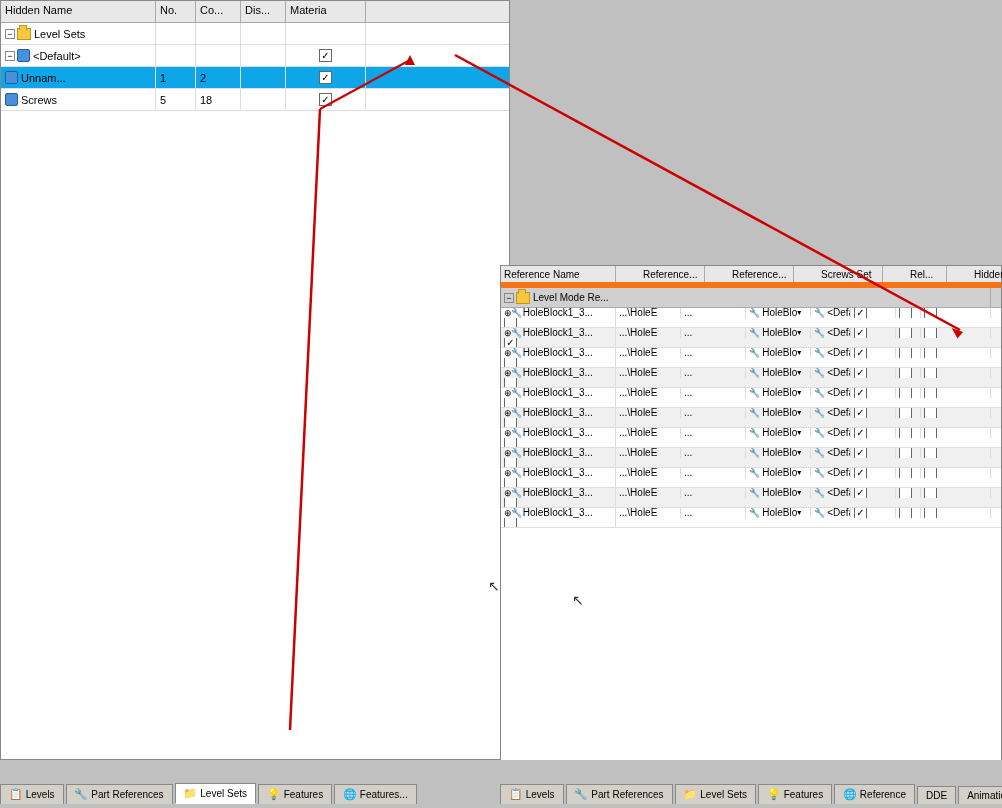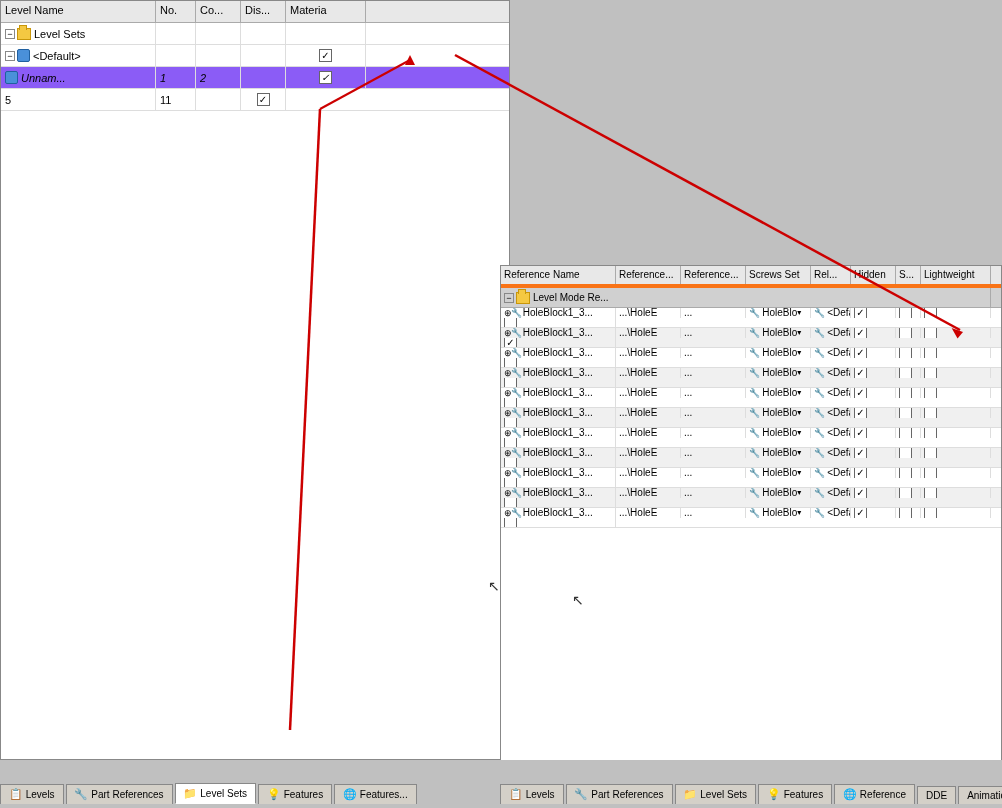--- a/index.html
+++ b/index.html
@@ -62,22 +62,21 @@
 
     .row-level-sets {
       background: #fff;
     }
 
     .row-default {
       background: #fff;
     }
 
     .row-unnam {
-      background: #8b5cf6;
-      font-style: italic;
+      background: #0ea5e9;
     }
 
     .row-screws {
       background: #fff;
     }
 
     .indent-0 { padding-left: 4px; }
     .indent-1 { padding-left: 14px; }
     .indent-2 { padding-left: 28px; }
 
@@ -158,22 +157,23 @@
       width: 502px;
       height: 500px;
       background: #ffffff;
       border: 1px solid #888;
     }
 
     .right-table-header {
       display: grid;
       grid-template-columns: 115px 65px 65px 65px 40px 45px 25px 70px;
       background: #e8e8e8;
-      border-bottom: 4px solid #f97316;
+      border-bottom: 6px solid #f97316;
       height: 22px;
+      gap: 24px;
     }
 
     .right-table-header .col-head {
       padding: 3px 3px;
       border-right: 1px solid #aaa;
       font-size: 10px;
       font-weight: normal;
       color: #000;
       overflow: hidden;
       white-space: nowrap;
@@ -289,21 +289,21 @@
       color: #333;
       pointer-events: none;
     }
   </style>
 </head>
 <body>
 
 <div class="left-panel">
 
   <div class="table-header">
-    <div class="col-head">Level Name</div>
+    <div class="col-head">Hidden Name</div>
     <div class="col-head">No.</div>
     <div class="col-head">Co...</div>
     <div class="col-head">Dis...</div>
     <div class="col-head">Materia</div>
   </div>
 
   <div class="table-row row-level-sets">
     <div class="cell indent-0">
       <span class="expand-icon">−</span>
       <span class="folder-icon"></span>
@@ -336,22 +336,26 @@
     </div>
     <div class="cell">1</div>
     <div class="cell">2</div>
     <div class="cell"></div>
     <div class="cell checkbox-cell">
       <div class="cb checked"></div>
     </div>
   </div>
 
   <div class="table-row row-screws">
+    <div class="cell indent-2">
+      <span class="level-set-icon"></span>
+      <span>Screws</span>
+    </div>
     <div class="cell">5</div>
-    <div class="cell">11</div>
+    <div class="cell">18</div>
     <div class="cell"></div>
     <div class="cell checkbox-cell">
       <div class="cb checked"></div>
     </div>
   </div>
 </div>
 
 <div class="right-panel">
 
   <div class="right-table-header">

